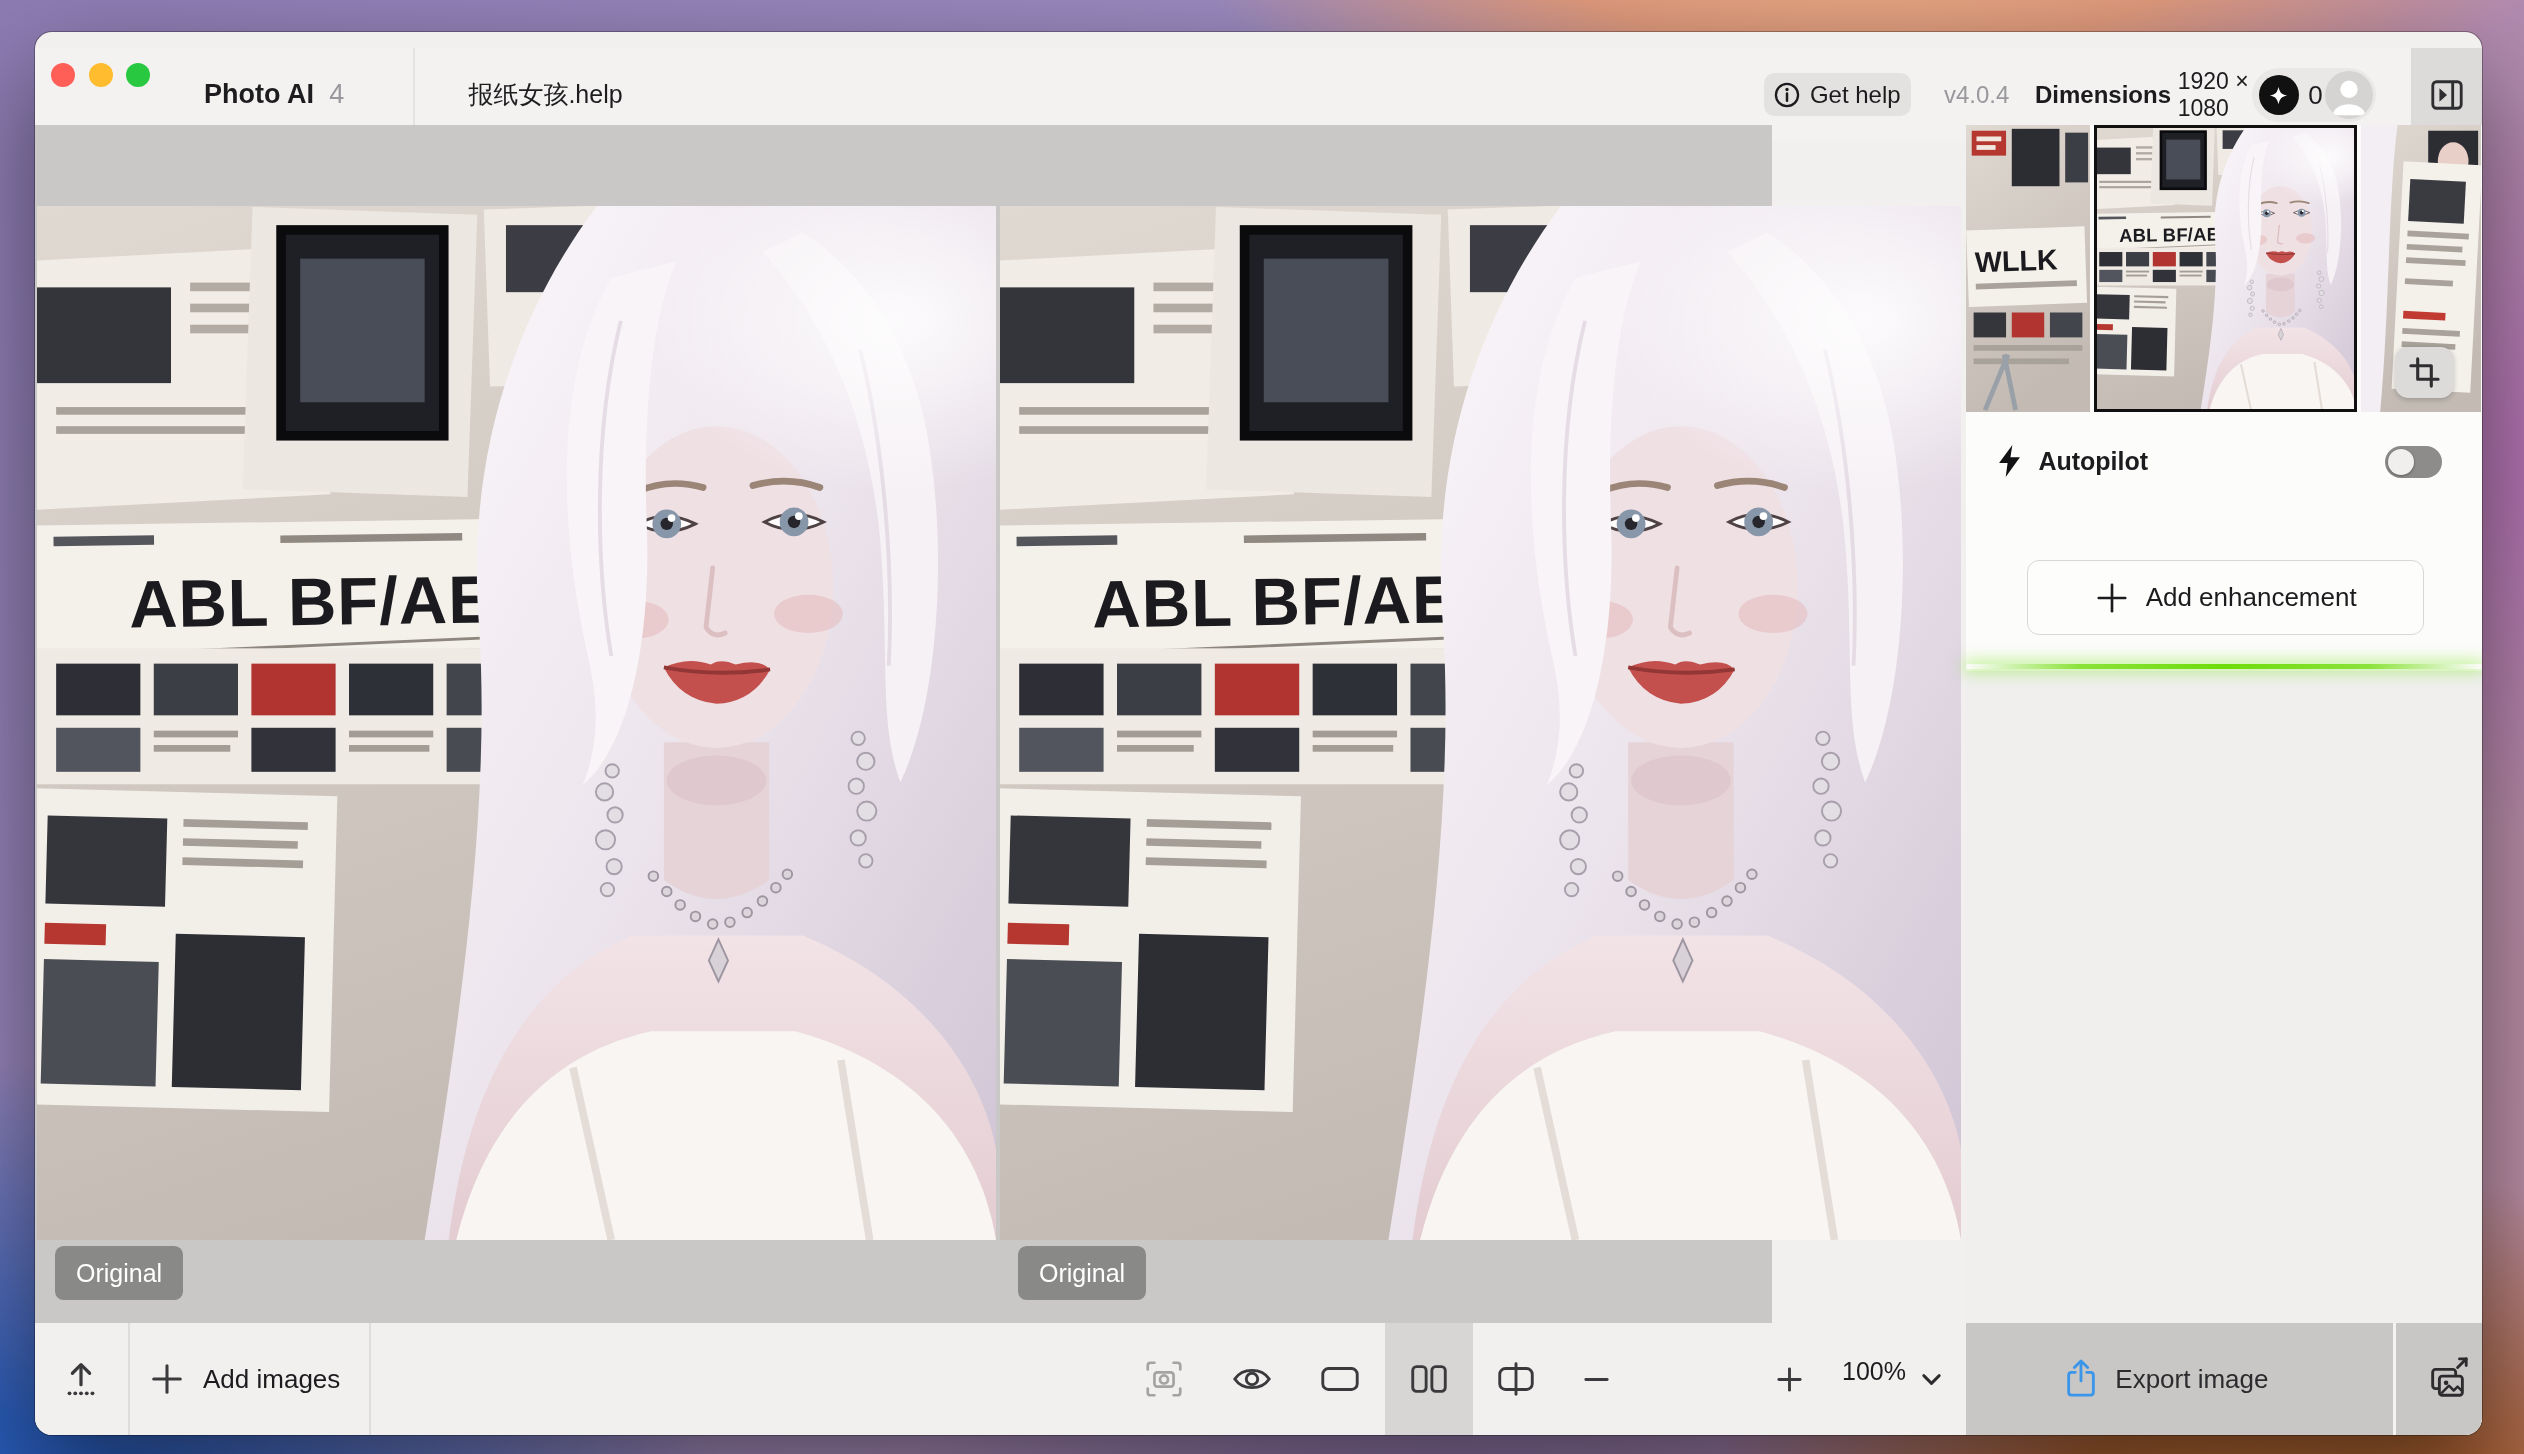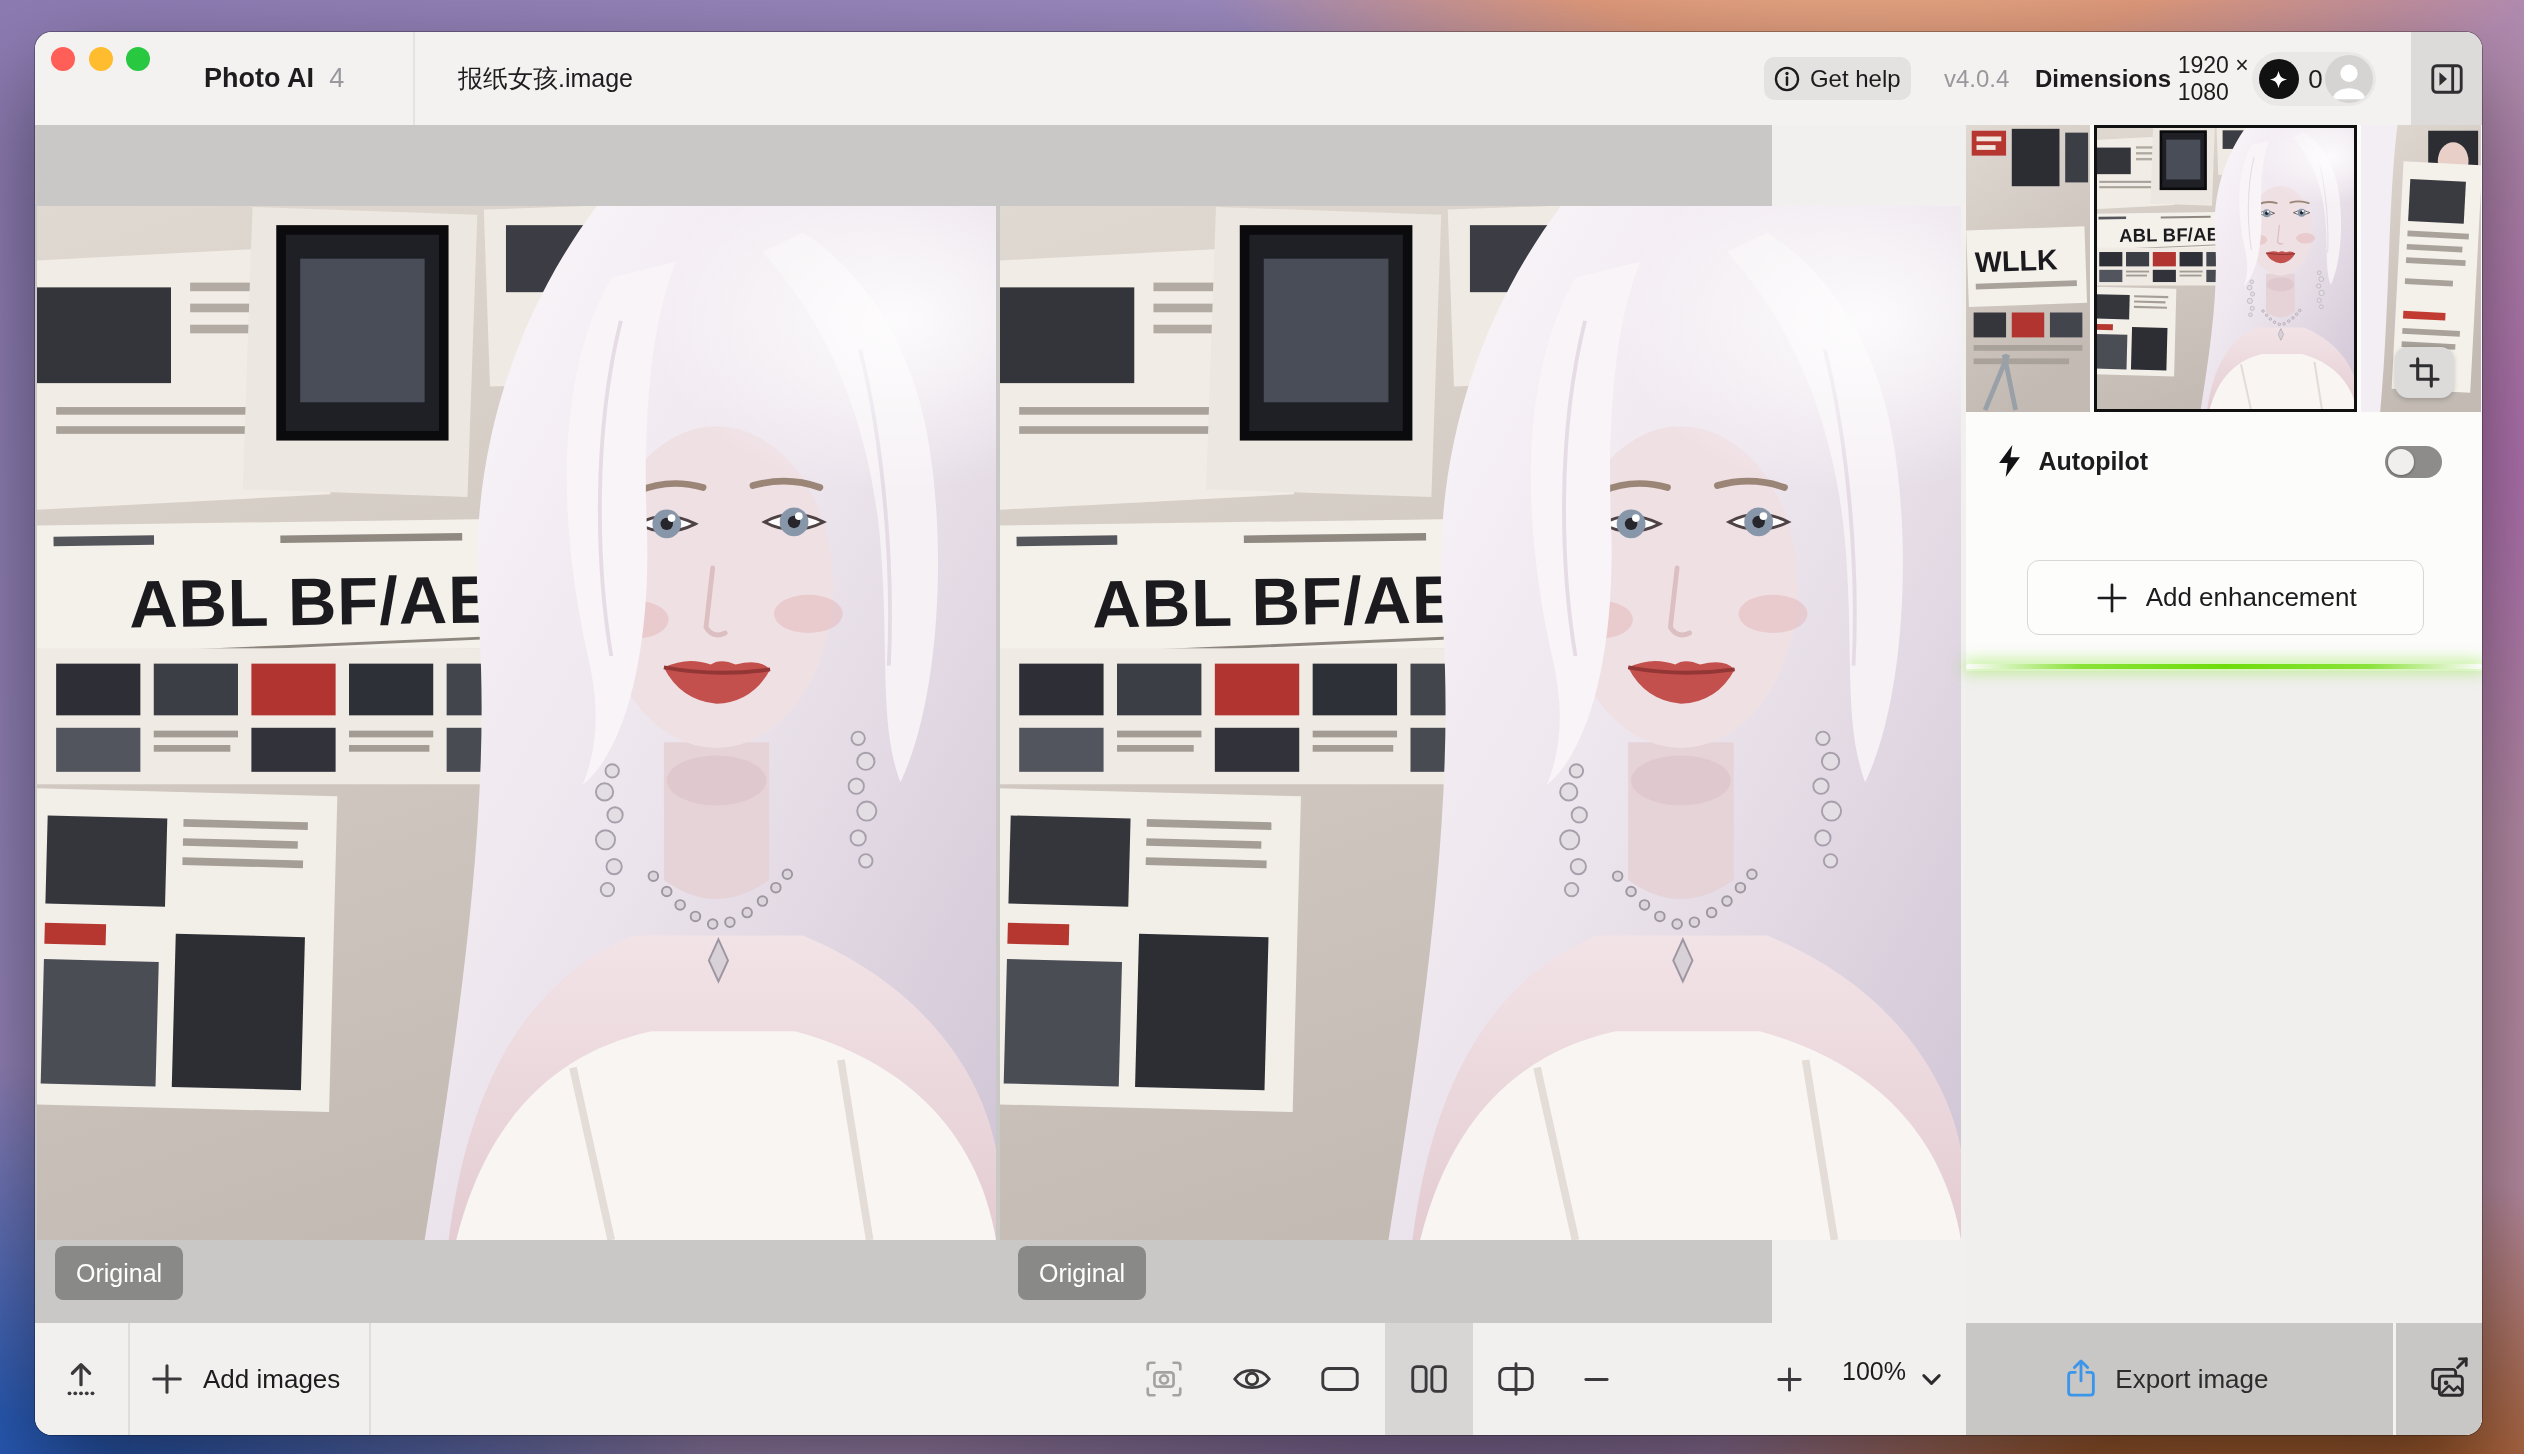--- a/index.html
+++ b/index.html
@@ -15,21 +15,21 @@
       linear-gradient(125deg,#8d7cb3 0%, #9c8bc0 38%, #b18bb2 68%, #bd8fa2 100%);
   }
   .abs { position:absolute; }
 
   
   #window { position:absolute; left:35px; top:32px; width:2447px; height:1403px;
     border-radius:17px; overflow:hidden; background:#f1f0ef;
     box-shadow:0 43px 105px rgba(0,0,0,.5), 0 0 0 1px rgba(0,0,0,.28); }
 
   
-  .header { left:0; top:0; width:2447px; height:93px; background:#f3f2f1; }
+  .header { left:0; top:16px; width:2447px; height:93px; background:#f3f2f1; }
   .tl { width:24px; height:24px; border-radius:50%; top:15.3px; }
   .tl.red { left:16.3px; background:#ff5f57; }
   .tl.yellow { left:54px; background:#febc2e; }
   .tl.green { left:91px; background:#28c840; }
   .title-group { left:169px; top:0; height:93px; display:flex; align-items:center; gap:15.3px; }
   .app-title { font-size:27px; font-weight:700; color:#1d1d1f; }
   .app-count { font-size:27px; color:#98989d; }
   .hdr-sep { top:0; width:1.9px; height:93px; background:#e4e3e2; }
   .file-group { left:386px; top:0; width:249px; height:93px; display:flex; align-items:center; justify-content:center; }
   .file-name { font-size:25px; color:#1d1d1f; }
@@ -244,21 +244,21 @@
     <div class="abs tl red"></div>
     <div class="abs tl yellow"></div>
     <div class="abs tl green"></div>
 
     <div class="abs title-group">
       <span class="app-title">Photo AI</span>
       <span class="app-count">4</span>
     </div>
     <div class="abs hdr-sep" style="left:378px"></div>
     <div class="abs file-group">
-      <span class="file-name">报纸女孩.image</span>
+      <span class="file-name">报纸女孩.help</span>
     </div>
 
     <div class="abs gethelp">
       <svg width="26" height="26" viewBox="0 0 27 27">
         <circle cx="13.5" cy="13.5" r="11.5" fill="none" stroke="#1c1c1e" stroke-width="2.4"></circle>
         <circle cx="13.5" cy="7.8" r="1.7" fill="#1c1c1e"></circle>
         <line x1="13.5" y1="12" x2="13.5" y2="19.5" stroke="#1c1c1e" stroke-width="2.6" stroke-linecap="round"></line>
       </svg>
       <span>Get help</span>
     </div>

